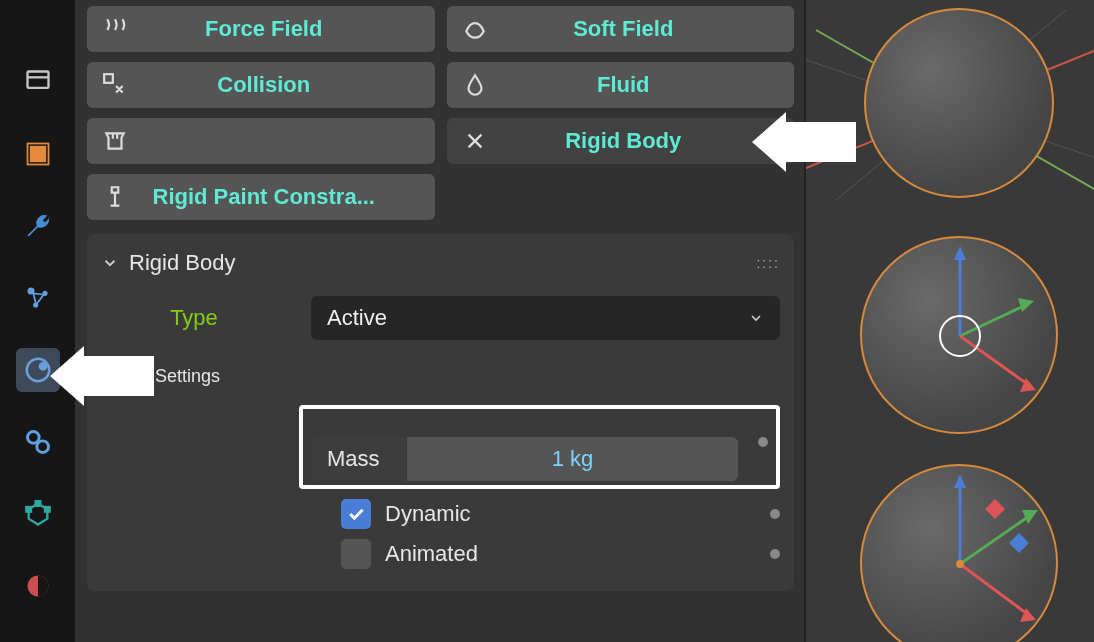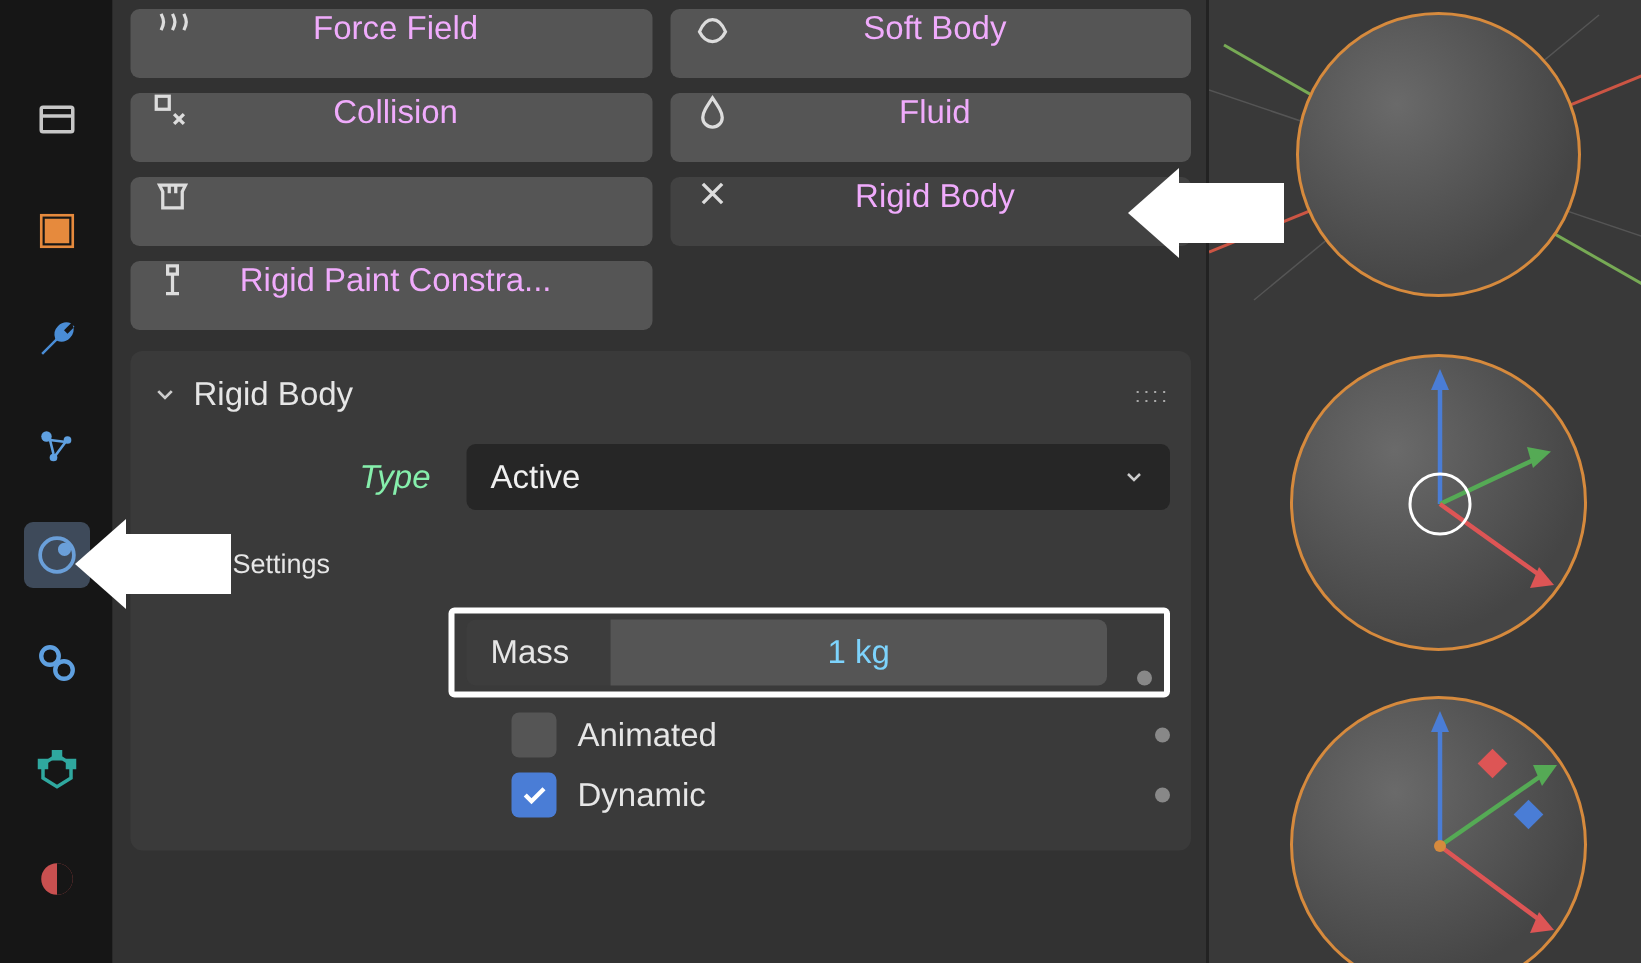--- a/index.html
+++ b/index.html
@@ -20,55 +20,55 @@
 .rail-icon.green { color: #2fa89f; }
 .rail-icon.red { color: #c95050; }
 
 .props {
   flex: 1; background: #323232; padding: 6px 10px 0 12px; display: flex; flex-direction: column;
 }
 .physics-grid {
   display: grid; grid-template-columns: 1fr 1fr; gap: 10px 12px; margin-bottom: 14px;
 }
 .phys-btn {
-  height: 46px; background: #555555; border-radius: 6px; display: flex; align-items: flex-start;
-  color: #f0abfc; font-size: 22px; font-weight: 400; padding: 0 10px;
+  height: 46px; background: #555555; border-radius: 6px; display: flex; align-items: center;
+  color: #5eead4; font-size: 22px; font-weight: 700; padding: 0 10px;
 }
 .phys-btn .lbl { flex: 1; text-align: center; padding-right: 30px; white-space: nowrap; overflow: hidden; text-overflow: ellipsis; }
 .phys-btn.active { background: #424242; }
 .phys-btn .ic { width: 36px; display: flex; justify-content: center; }
 
 .panel {
   background: #3a3a3a; border-radius: 8px; padding: 12px 14px; color: #e6e6e6;
 }
 .panel-hdr {
   display: flex; align-items: center; font-size: 22px; padding: 4px 0 12px 0;
 }
 .panel-hdr .chev { margin-right: 10px; }
 .panel-hdr .drag { margin-left: auto; letter-spacing: 2px; color: #aaa; font-size: 14px; }
 
 .row {
   display: flex; align-items: center; margin: 8px 0; min-height: 44px;
 }
-.row .rlabel { width: 210px; text-align: right; padding-right: 24px; font-size: 22px; color: #86efac; font-style: italic; }
+.row .rlabel { width: 210px; text-align: center; padding-right: 24px; font-size: 22px; color: #84cc16; }
 .row .rctrl { flex: 1; }
 
 .dropdown {
   background: #262626; border-radius: 6px; height: 44px; display: flex; align-items: center;
   padding: 16px 16px; font-size: 22px; color: #f0f0f0;
 }
 .dropdown .dd-caret { margin-left: auto; }
 
 .sub-hdr {
   display: flex; align-items: center; font-size: 18px; padding: 18px 0 10px 26px;
 }
 .sub-hdr .chev { margin-right: 10px; }
 
 .field {
-  display: flex; align-items: flex-end; height: 44px;
+  display: flex; align-items: flex-start; height: 44px; margin-top: 24px;
 }
 .field-label {
   background: #3d3d3d; height: 44px; display: flex; align-items: center; padding: 0 16px;
   font-size: 22px; border-radius: 6px 0 0 6px; min-width: 96px;
 }
 .field-input {
   flex: 1; background: #555555; height: 44px; display: flex; align-items: center; justify-content: center;
   font-size: 22px; border-radius: 0 6px 6px 0; color: #7dd3fc;
 }
 .dot { width: 10px; height: 10px; background: #888; border-radius: 50%; margin-left: 20px; }
@@ -179,21 +179,21 @@
           </svg>
       </span>
       <span class="lbl">Force Field</span>
     </div>
     <div class="phys-btn">
       <span class="ic">
         <svg width="26" height="26" viewBox="0 0 24 24" fill="none" stroke="#ddd" stroke-width="2">
             <path d="M4 14c4-10 12-10 16 0-4 8-12 8-16 0z"></path>
           </svg>
       </span>
-      <span class="lbl">Soft Body</span>
+      <span class="lbl">Soft Field</span>
     </div>
     <div class="phys-btn">
       <span class="ic">
         <svg width="26" height="26" viewBox="0 0 24 24" fill="none" stroke="#ddd" stroke-width="2">
             <rect x="2" y="2" width="8" height="8"></rect>
             <path d="M13 13l3 3m3-3l-3 3m3 3l-3-3m-3 3l3-3"></path>
           </svg>
       </span>
       <span class="lbl">Collision</span>
     </div>
@@ -272,32 +272,32 @@
           <div class="field">
             <div class="field-label">Mass</div>
             <div class="field-input">1 kg</div>
             <div class="dot"></div>
           </div>
         </div>
       </div>
     </div>
 
     <div class="check-row">
-      <div class="checkbox unchecked"></div>
-      <span class="check-lbl">Animated</span>
-      <div class="dot"></div>
-    </div>
-
-    <div class="check-row">
       <div class="checkbox checked">
         <svg width="20" height="20" viewBox="0 0 24 24" fill="none" stroke="#fff" stroke-width="3.5">
             <path d="M5 12l5 5L20 7"></path>
           </svg>
       </div>
       <span class="check-lbl">Dynamic</span>
+      <div class="dot"></div>
+    </div>
+
+    <div class="check-row">
+      <div class="checkbox unchecked"></div>
+      <span class="check-lbl">Animated</span>
       <div class="dot"></div>
     </div>
   </div>
 </div>
 
 <div class="viewport">
 
   <svg class="axis" width="290" height="642" style="left:0;top:0">
     <line x1="0" y1="168" x2="290" y2="50" stroke="#c54" stroke-width="2"></line>
     <line x1="10" y1="30" x2="290" y2="190" stroke="#7a5" stroke-width="2"></line>

